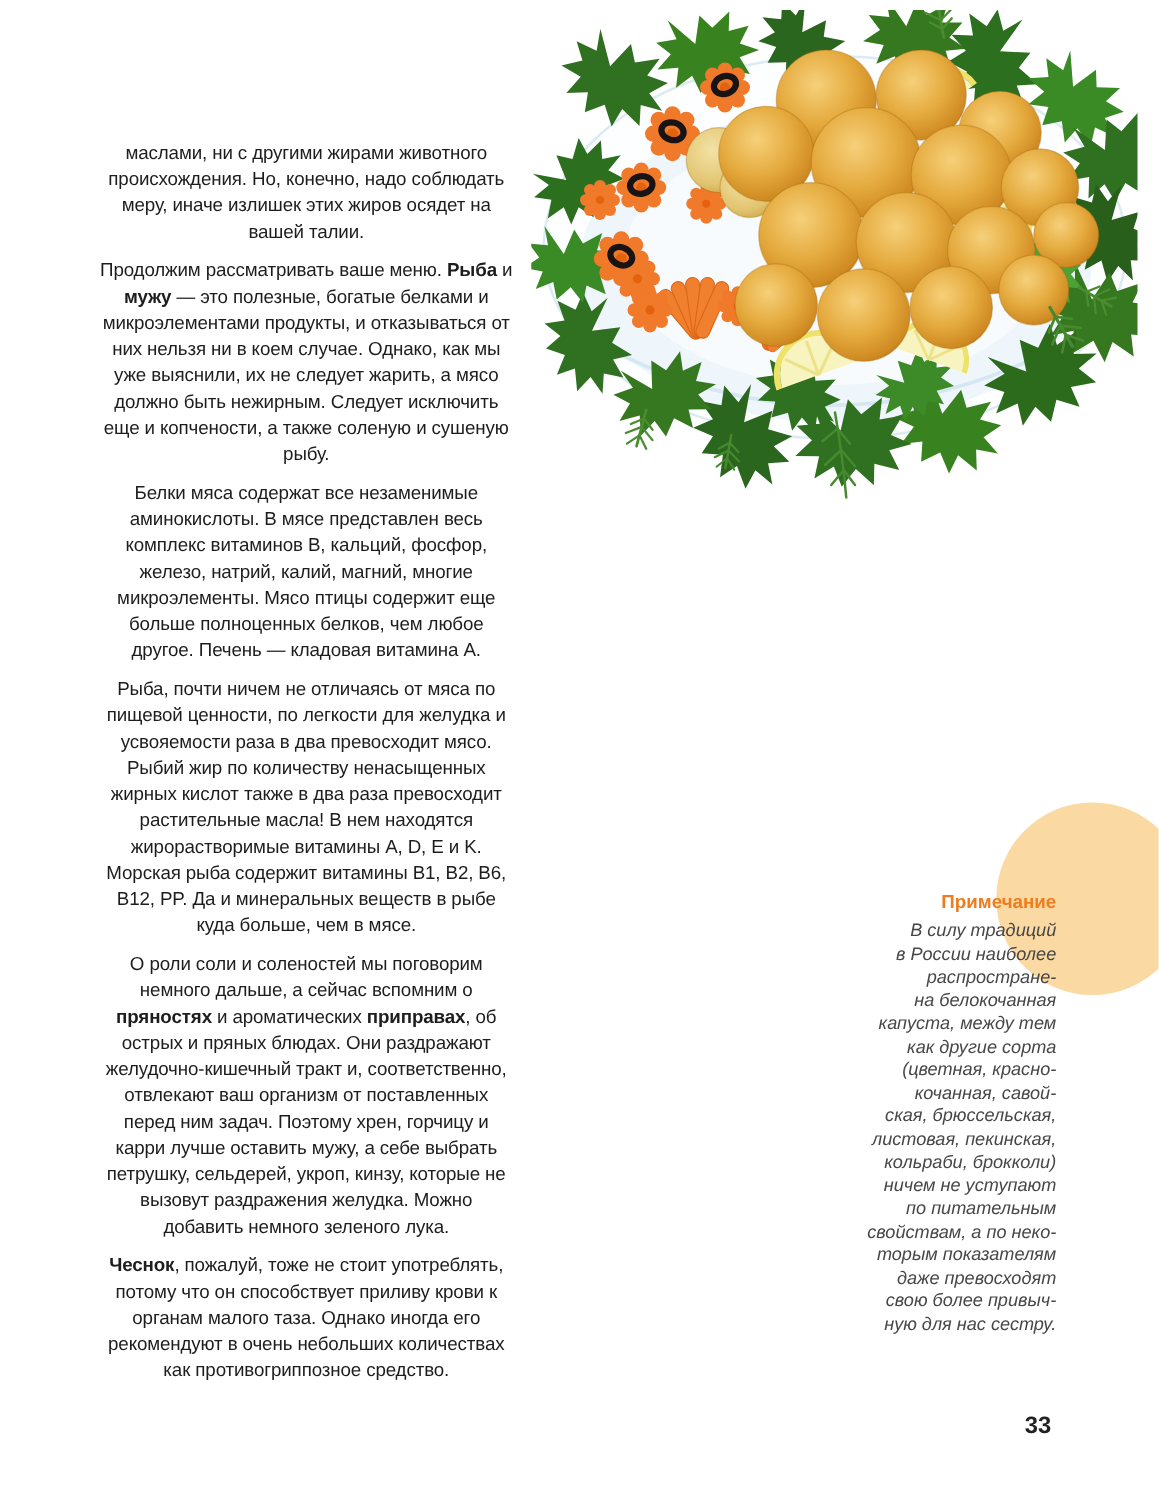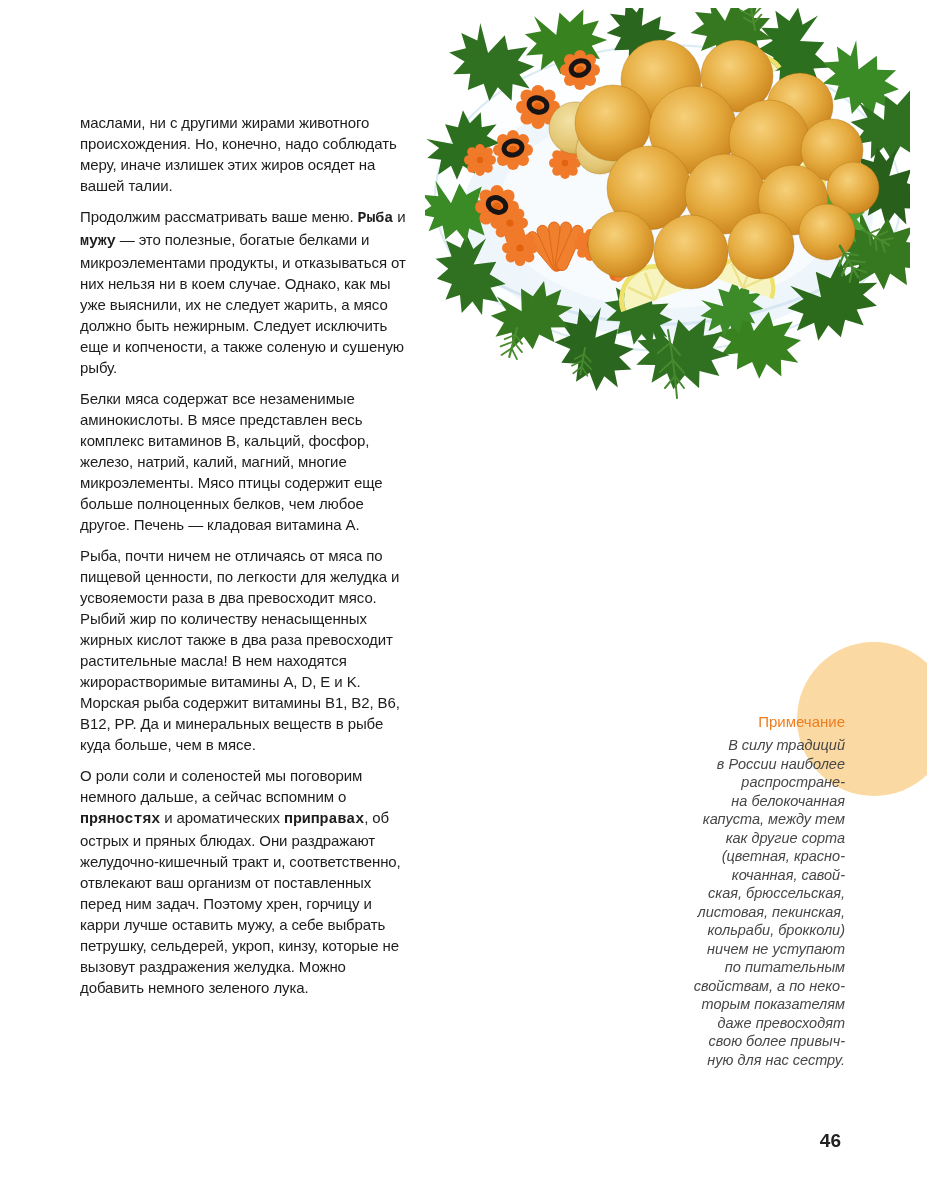--- a/index.html
+++ b/index.html
@@ -1,27 +1,27 @@
 <!DOCTYPE html>
 <html><head>
 <meta charset="utf-8">
 <style>
   html,body{margin:0;padding:0;background:#ffffff;}
   #page{position:relative;width:927px;height:1200px;background:#ffffff;overflow:hidden;
         font-family:"Liberation Sans","DejaVu Sans",sans-serif;color:#1d1d1d;}
-  .textcol{position:absolute;font-size:15px;line-height:21px;letter-spacing:-0.1px;text-align:left;}
+  .textcol{position:absolute;font-size:15px;line-height:21px;letter-spacing:-0.1px;text-align:center;}
   .textcol .para{margin:0 0 10px 0;}
-  .textcol b{font-weight:bold;font-family:Liberation Mono, monospace;}
+  .textcol b{font-weight:bold;}
   #left-col{left:80px;top:112px;width:330px;}
   #mid-col{left:390px;top:368px;width:334px;}
   #wrap-spacer{float:right;width:108px;height:26px;}
   #photo{position:absolute;left:425px;top:8px;width:485px;height:395px;z-index:1;pointer-events:none;}
   #note-circle{position:absolute;left:797px;top:642px;width:154px;height:154px;border-radius:50%;z-index:0;}
   #note{position:absolute;top:712px;right:82px;width:230px;text-align:right;z-index:3;}
-  #note-title{font-size:15px;line-height:20px;margin-bottom:4px;font-weight:normal;}
+  #note-title{font-size:15px;line-height:20px;margin-bottom:4px;font-weight:bold;}
   #note-body{font-size:14.5px;line-height:18.5px;font-style:italic;color:#474747;}
   #page-number{position:absolute;top:1130px;right:86px;font-size:19px;font-weight:bold;color:#222222;}
 </style>
 </head>
 <body>
 
 <div id="page">
 
   <div id="note-circle" style="background: rgb(251, 217, 162);"></div>
 
@@ -161,26 +161,27 @@
       </g>
     </g>
   </svg>
 
   <div id="left-col" class="textcol">
       <p class="para">маслами, ни с другими жирами животного происхождения. Но, конечно, надо соблюдать меру, иначе излишек этих жиров осядет на вашей талии.</p>
       <p class="para">Продолжим рассматривать ваше меню. <b>Рыба</b> и <b>мужу</b> — это полезные, богатые белками и микроэлементами продукты, и отказываться от них нельзя ни в коем случае. Однако, как мы уже выяснили, их не следует жарить, а мясо должно быть нежирным. Следует исключить еще и копчености, а также соленую и сушеную рыбу.</p>
       <p class="para">Белки мяса содержат все незаменимые аминокислоты. В мясе представлен весь комплекс витаминов B, кальций, фосфор, железо, натрий, калий, магний, многие микроэлементы. Мясо птицы содержит еще больше полноценных белков, чем любое другое. Печень — кладовая витамина A.</p>
       <p class="para">Рыба, почти ничем не отличаясь от мяса по пищевой ценности, по легкости для желудка и усвояемости раза в два превосходит мясо. Рыбий жир по количеству ненасыщенных жирных кислот также в два раза превосходит растительные масла! В нем находятся жирорастворимые витамины A, D, E и K. Морская рыба содержит витамины B1, B2, B6, B12, PP. Да и минеральных веществ в рыбе куда больше, чем в мясе.</p>
       <p class="para">О роли соли и соленостей мы поговорим немного дальше, а сейчас вспомним о <b>пряностях</b> и ароматических <b>приправах</b>, об острых и пряных блюдах. Они раздражают желудочно-кишечный тракт и, соответственно, отвлекают ваш организм от поставленных перед ним задач. Поэтому хрен, горчицу и карри лучше оставить мужу, а себе выбрать петрушку, сельдерей, укроп, кинзу, которые не вызовут раздражения желудка. Можно добавить немного зеленого лука.</p>
+      <p class="para"><b>Чеснок</b>, пожалуй, тоже не стоит употреблять, потому что он способствует приливу крови к органам малого таза. Однако иногда его рекомендуют в очень небольших количествах как противогриппозное средство.</p>
     </div>
 
   <div id="mid-col" class="textcol">
     <div id="wrap-spacer"></div>
   </div>
 
   <div id="note">
     <div id="note-title" style="color: rgb(238, 125, 31);">Примечание</div>
     <div id="note-body">В силу традиций<br>в России наиболее<br>распростране-<br>на белокочанная<br>капуста, между тем<br>как другие сорта<br>(цветная, красно-<br>кочанная, савой-<br>ская, брюссельская,<br>листовая, пекинская,<br>кольраби, брокколи)<br>ничем не уступают<br>по питательным<br>свойствам, а по неко-<br>торым показателям<br>даже превосходят<br>свою более привыч-<br>ную для нас сестру.</div>
   </div>
 
-  <div id="page-number">46</div>
+  <div id="page-number">33</div>
 
 </div>
 
 </body></html>

